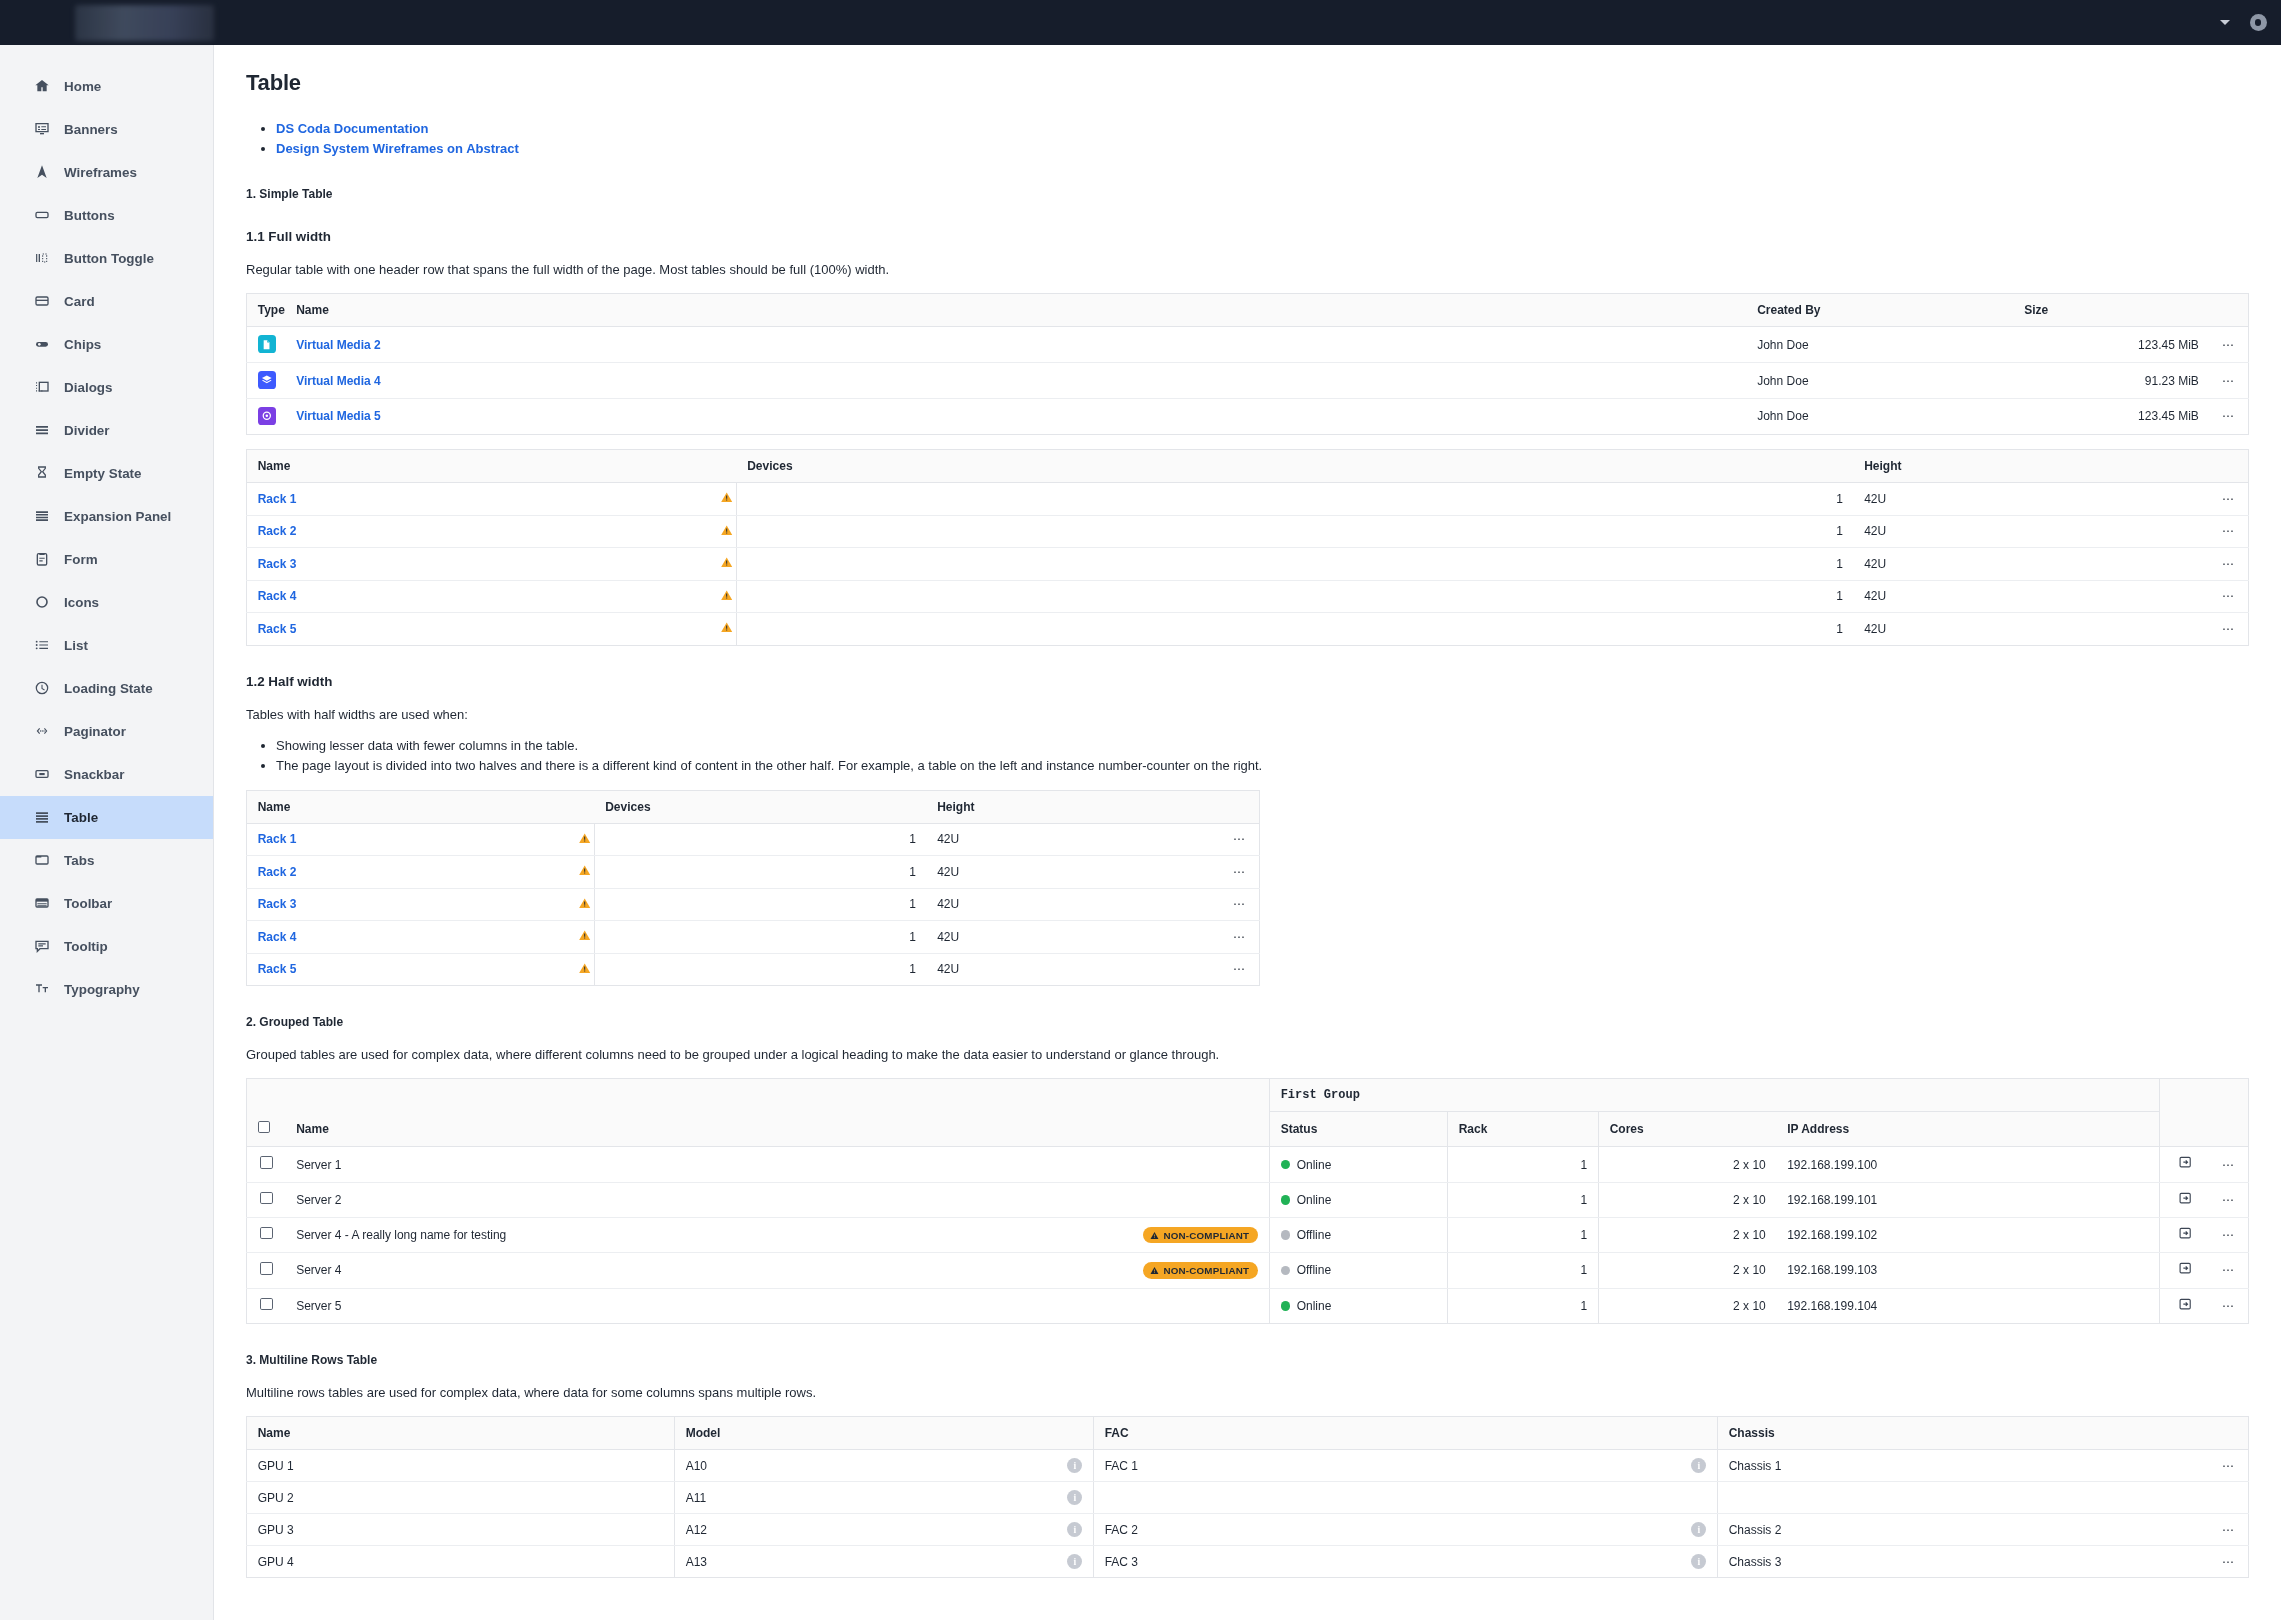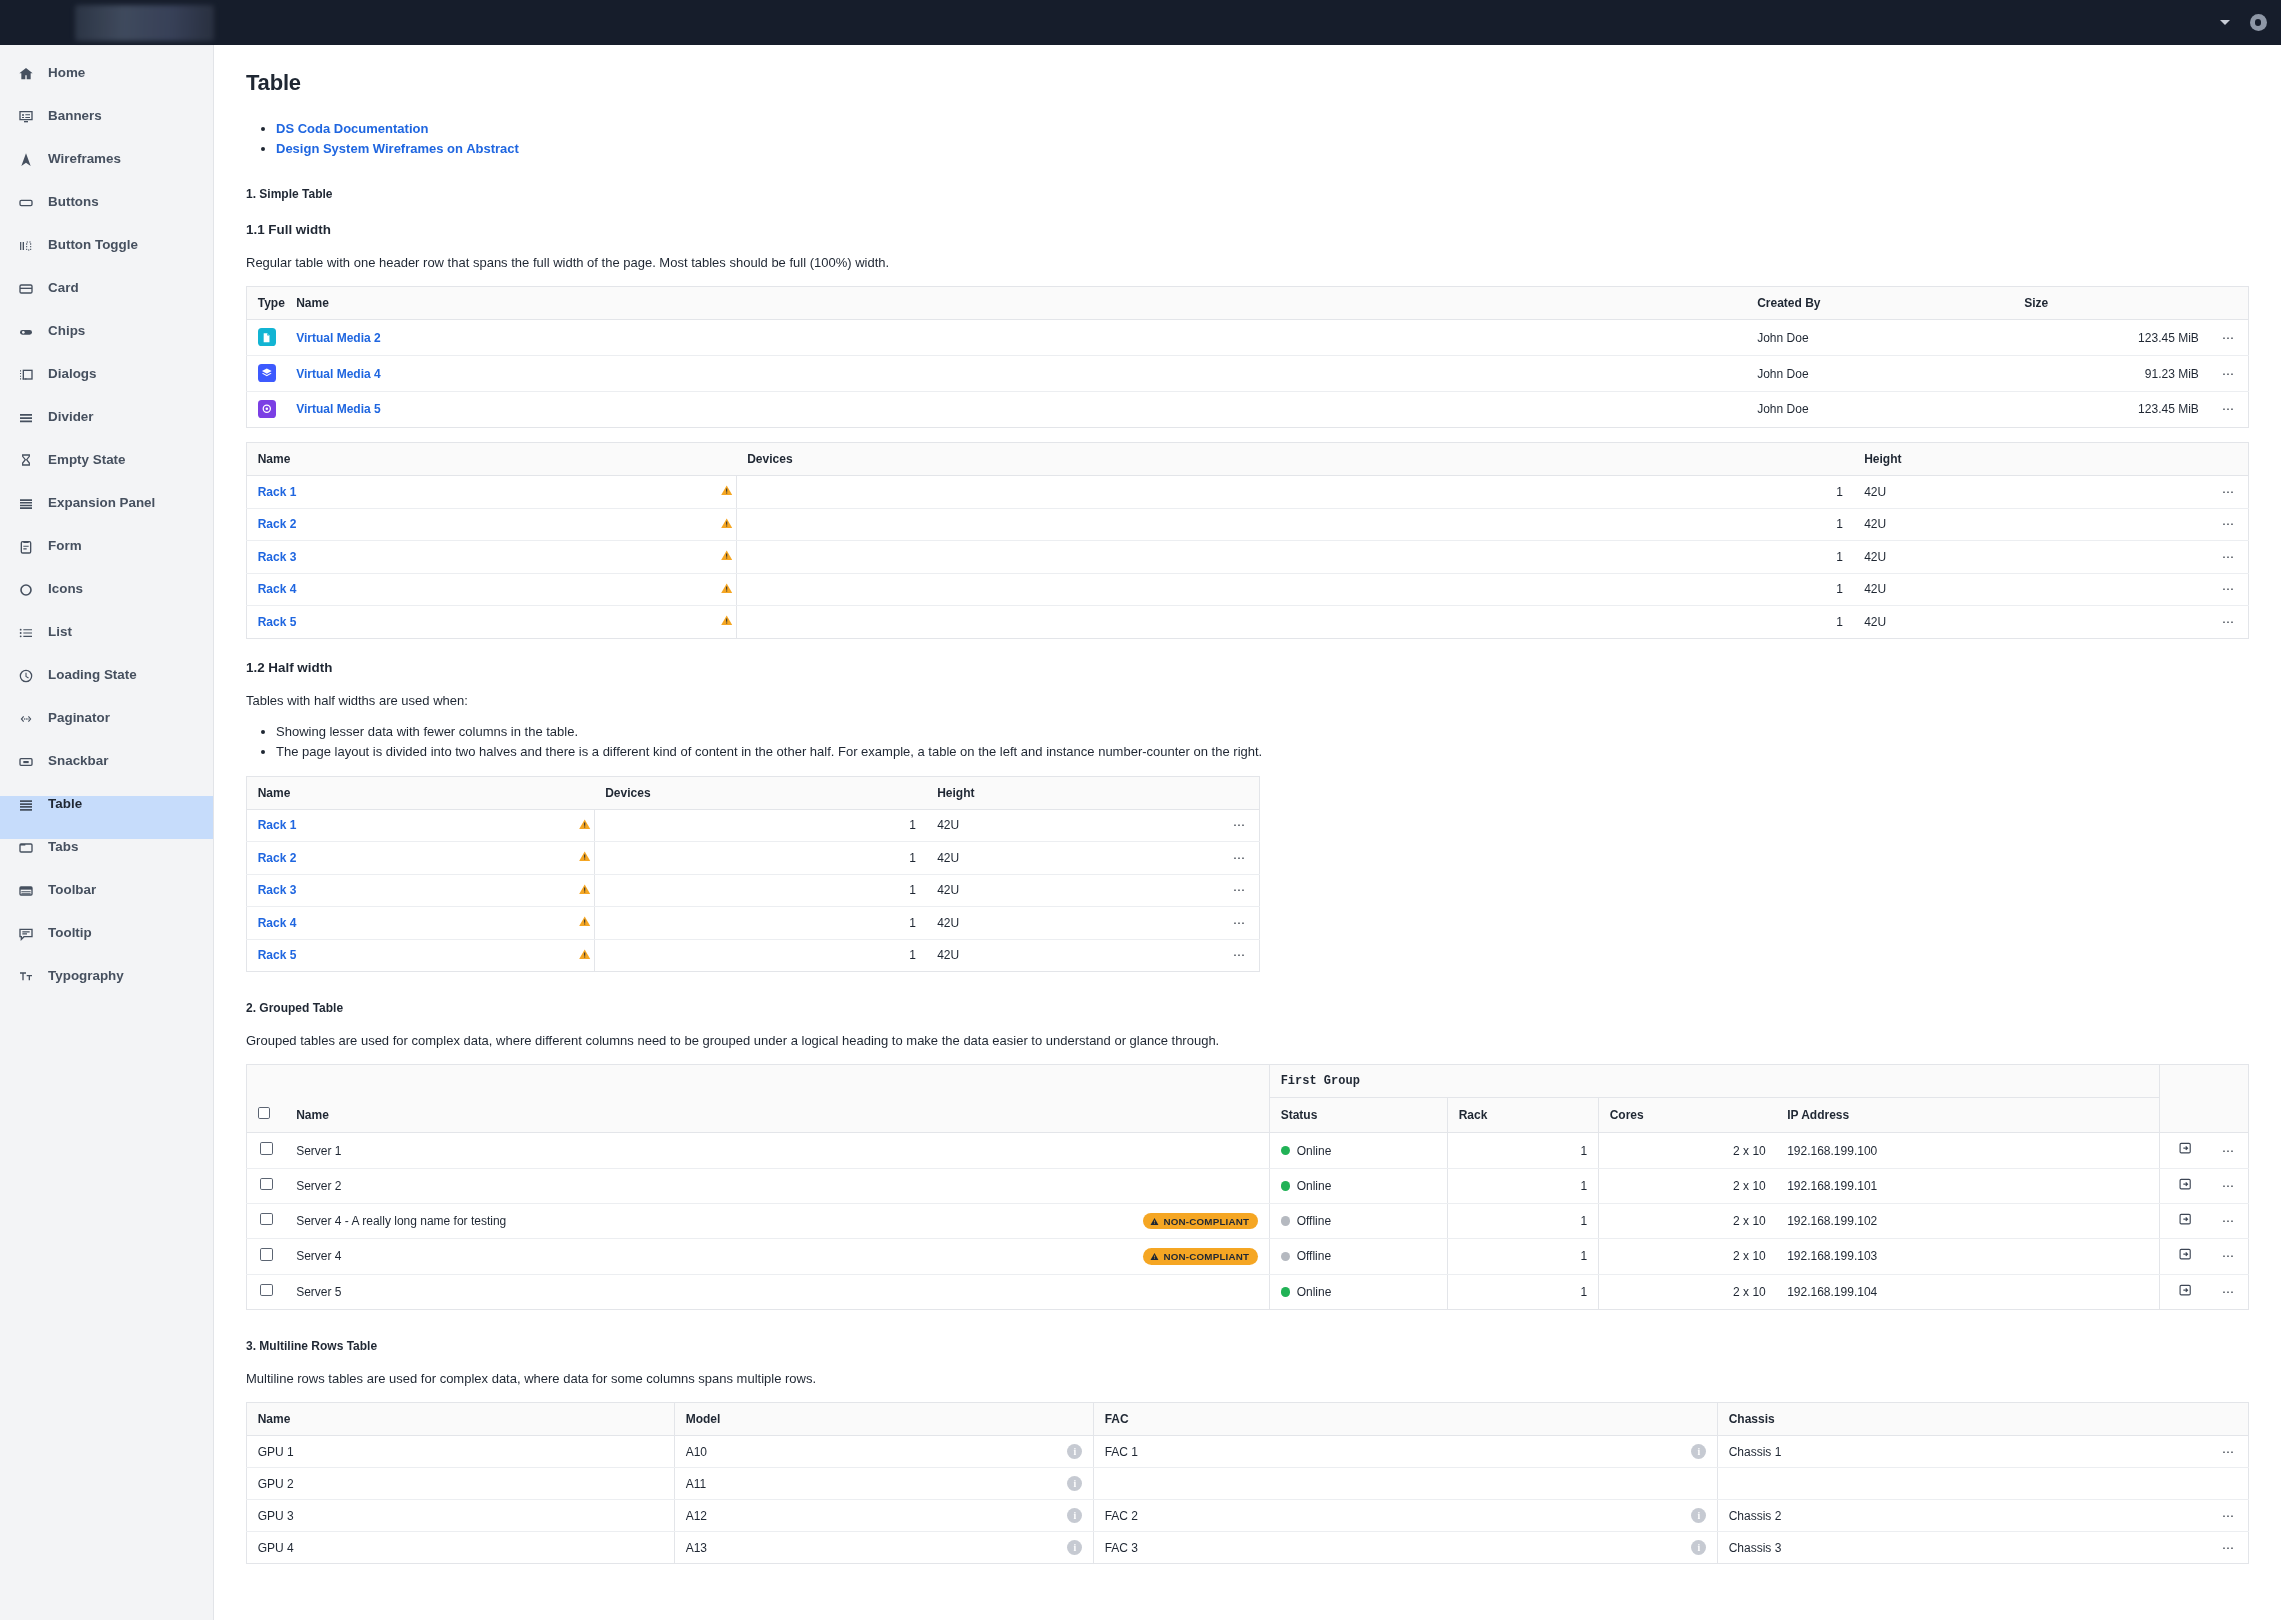--- a/index.html
+++ b/index.html
@@ -52,24 +52,24 @@
   
   .sidebar {
     width: 214px;
     min-width: 214px;
     background: #f3f4f6;
     border-right: 0.9px solid #e2e4e8;
     padding-top: 19.6px;
     overflow: hidden;
   }
   .side-item {
-    display: flex; align-items: flex-start;
+    display: flex; align-items: center;
     gap: 12.5px;
     height: 43px;
-    padding-left: 16px;
+    padding-left: 32px;
     font-size: 13.4px;
     font-weight: 700;
     color: #46505f;
     cursor: pointer;
   }
   .side-item.active { background: #c6dcfb; color: #1f2733; }
   .side-icon { width: 19.6px; height: 19.6px; display:flex; align-items:center; justify-content:center; flex:none; }
   .side-icon svg { display:block; }
 
   
@@ -78,21 +78,21 @@
     padding: 25px 32px 0 32px;
     overflow: hidden;
     background: #fff;
   }
   h1.page-title { font-size: 22px; font-weight: 700; letter-spacing: -0.2px; color: #1f2733; }
   ul.links { margin: 23px 0 0 30px; }
   ul.links li { font-size: 13px; line-height: 19.6px; list-style: disc; color:#1f2733;}
   ul.links li a { color: #1f66e0; text-decoration: none; font-weight: 600; }
 
   h2.sec { font-size: 12px; font-weight: 700; margin-top: 29px; }
-  h3.sub { font-size: 13.4px; font-weight: 700; margin-top: 21px; }
+  h3.sub { font-size: 13.4px; font-weight: 700; margin-top: 28px; }
   p.desc { font-size: 13px; margin-top: 17px; color:#1f2733; line-height: 18px;}
   ul.bullets { margin: 12.5px 0 0 30px; }
   ul.bullets li { font-size: 13px; line-height: 19.6px; list-style: disc; }
 
   
   table.dstable {
     border-collapse: collapse;
     border: 0.9px solid #e3e5e9;
     margin-top: 14.3px;
     background: #fff;

